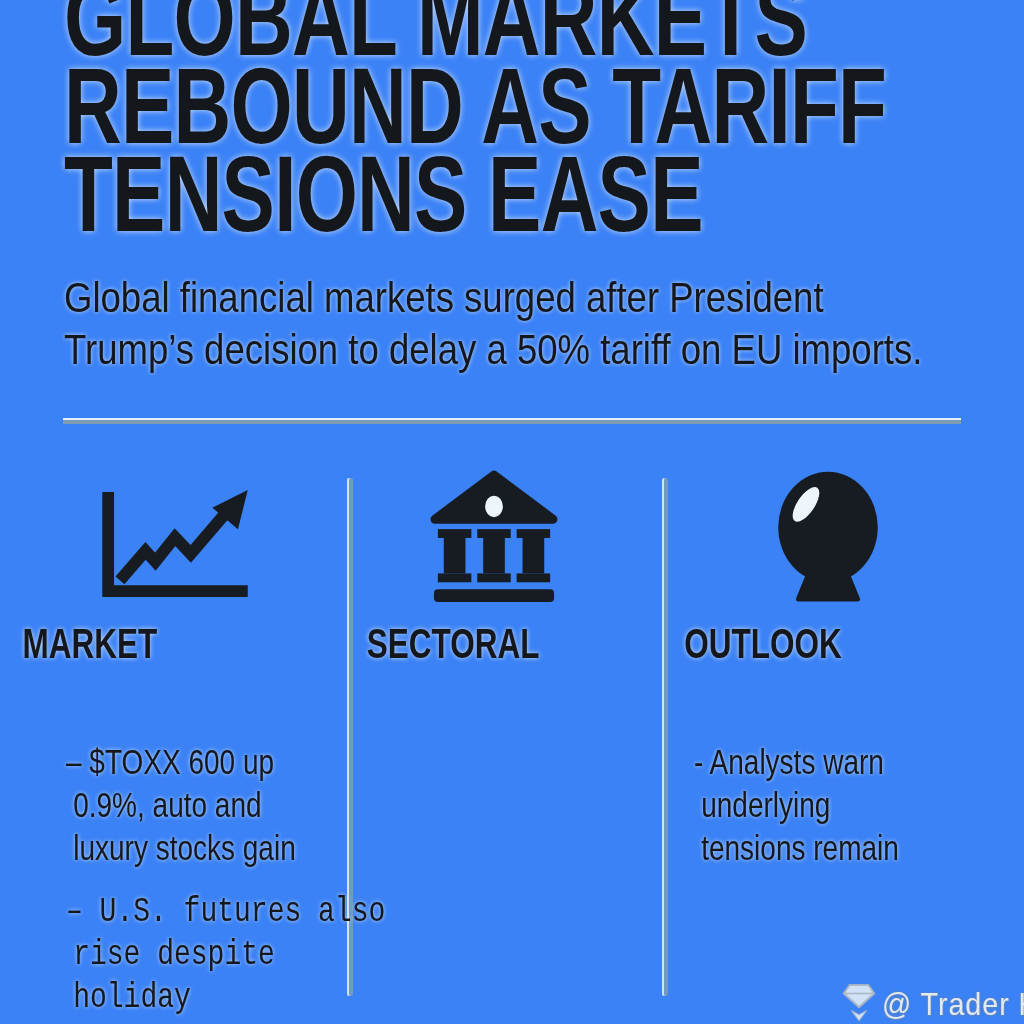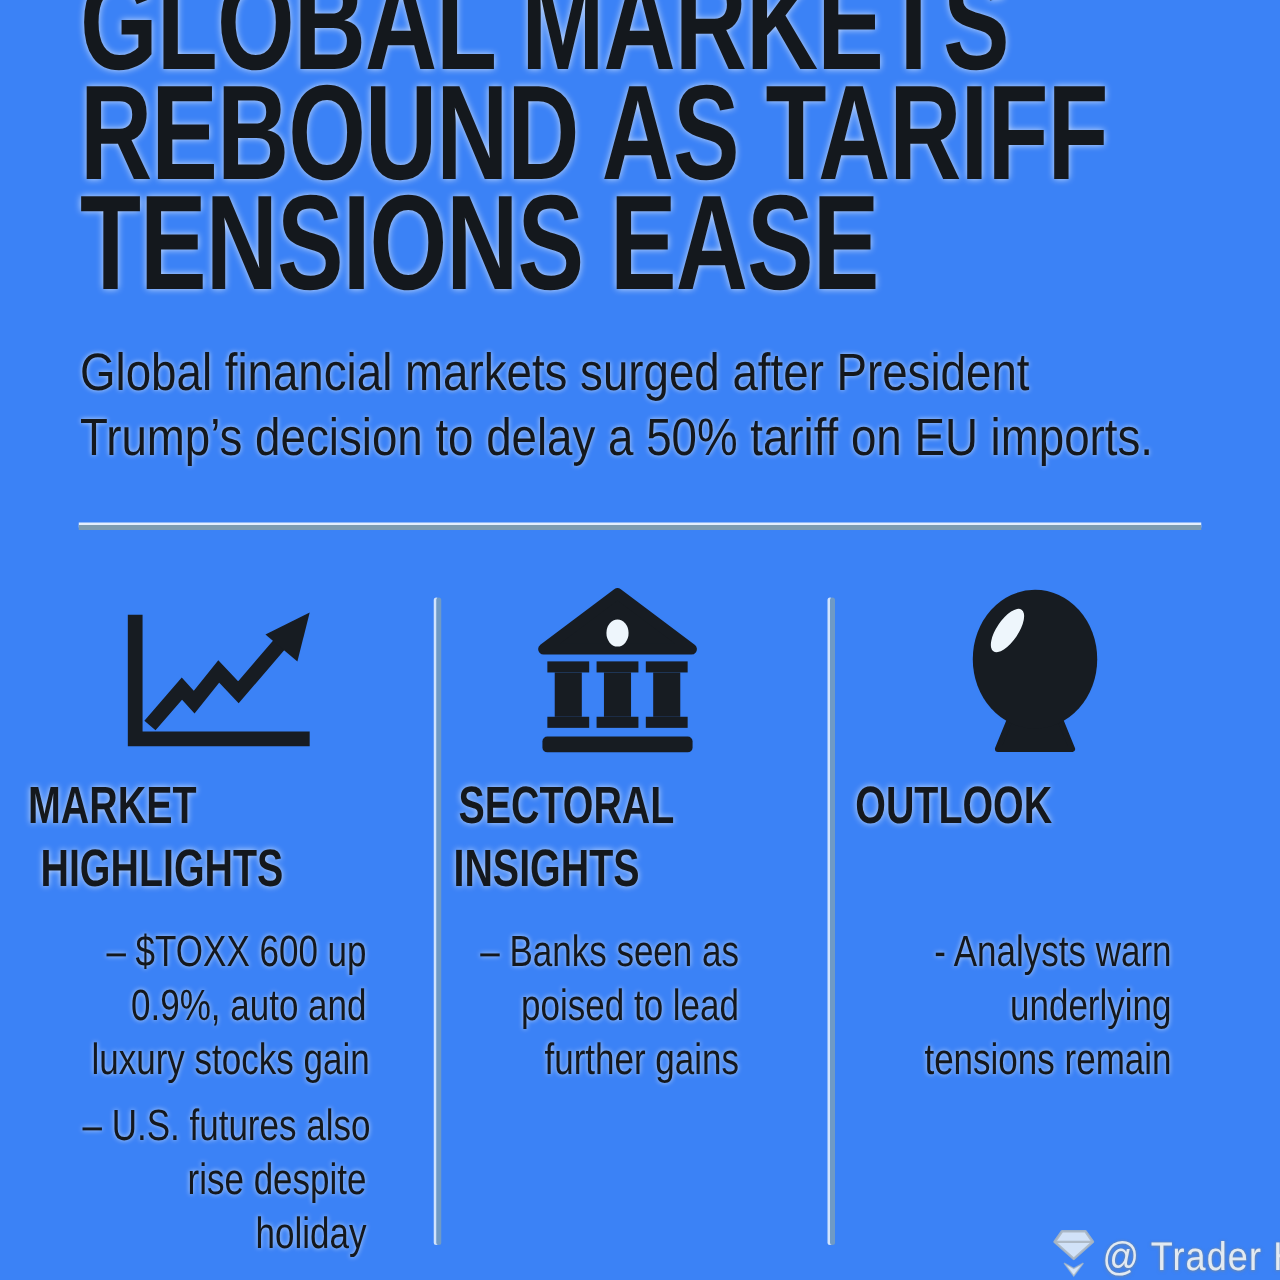--- a/index.html
+++ b/index.html
@@ -28,29 +28,29 @@
   
   .col{position:absolute;top:460px;}
   .col-1{left:0;width:350px;}
   .col-2{left:338px;width:312px;}
   .col-3{left:658px;width:340px;}
   .icon-wrap{height:142px;display:flex;justify-content:center;align-items:flex-end;}
   .col-title{margin:16px 0 0;height:102px;text-align:left;font-size:42px;font-weight:700;}
   .ct-line{display:block;height:51px;line-height:51px;white-space:nowrap;
     text-shadow:0 0 6px rgba(255,255,255,.75);}
   .ct-line>span{display:inline-block;transform:scaleX(.75);transform-origin:50% 50%;}
-  .bullets{margin-top:20px;text-align:right;}
+  .bullets{margin-top:20px;}
   .col-1 .bullets{padding-left:66px;}
   .col-2 .bullets{padding-left:18px;}
   .col-3 .bullets{padding-left:36px;}
   .bl{height:43px;line-height:43px;font-size:35px;white-space:nowrap;
     transform:scaleX(.8);transform-origin:0 50%;
     text-shadow:0 0 5px rgba(255,255,255,.7);}
   .cont{padding-left:9px;}
-  .group + .group{margin-top:10px;}
+  .group + .group{margin-top:22px;font-family:Liberation Mono, monospace;}
   .tight{transform:scaleX(.7);}
   
   .pictogram{display:block;}
   
   .watermark{position:absolute;left:842px;top:980px;display:flex;align-items:center;gap:6px;z-index:5;}
   .wm-text{font-size:32px;line-height:36px;white-space:nowrap;color:rgba(235,242,248,.92);
     transform:scaleX(.9);transform-origin:0 50%;letter-spacing:1px;
     text-shadow:0 0 2px rgba(130,142,152,.9),0 1px 3px rgba(120,132,142,.55);}
 </style>
 </head>
@@ -76,21 +76,20 @@
   <section class="col col-1">
     <div class="icon-wrap">
       <svg class="pictogram" width="158" height="116" viewBox="0 0 160 118" aria-hidden="true">
         <path d="M12 6 V107 H154" fill="none" stroke="#171c22" stroke-width="12"></path>
         <path d="M24 96 L50 66 L60 77 L80 52 L96 69 L132 27" fill="none" stroke="#171c22" stroke-width="12" stroke-linejoin="miter"></path>
         <polygon points="118,22 154,4 144,44" fill="#171c22"></polygon>
       </svg>
     </div>
     <h2 class="col-title">
       <span class="ct-line"><span>MARKET</span></span>
-      <span class="ct-line"><span>HIGHLIGHTS</span></span>
     </h2>
     <div class="bullets">
       <div class="group">
         <div class="bl">– $TOXX 600 up</div>
         <div class="bl cont">0.9%, auto and</div>
         <div class="bl cont">luxury stocks gain</div>
       </div>
       <div class="group">
         <div class="bl">– U.S. futures also</div>
         <div class="bl cont">rise despite</div>
@@ -111,28 +110,22 @@
         <rect x="54" y="69" width="22" height="36" fill="#171c22"></rect>
         <rect x="48" y="105" width="34" height="9" fill="#171c22"></rect>
         <rect x="88" y="60" width="34" height="9" fill="#171c22"></rect>
         <rect x="94" y="69" width="22" height="36" fill="#171c22"></rect>
         <rect x="88" y="105" width="34" height="9" fill="#171c22"></rect>
         <rect x="4" y="121" width="122" height="13" rx="4" fill="#171c22"></rect>
       </svg>
     </div>
     <h2 class="col-title">
       <span class="ct-line"><span>SECTORAL</span></span>
-      <span class="ct-line"><span>INSIGHTS</span></span>
     </h2>
     <div class="bullets">
-      <div class="group">
-        <div class="bl">– Banks seen as</div>
-        <div class="bl cont">poised to lead</div>
-        <div class="bl cont">further gains</div>
-      </div>
     </div>
   </section>
 
   <section class="col col-3">
     <div class="icon-wrap">
       <svg class="pictogram" width="116" height="134" viewBox="0 0 120 140" aria-hidden="true">
         <path d="M40 110 L80 110 L91 137 L29 137 Z" fill="#171c22" stroke="#171c22" stroke-width="5" stroke-linejoin="round"></path>
         <ellipse cx="60" cy="62" rx="52" ry="58" fill="#171c22"></ellipse>
         <ellipse cx="37" cy="38" rx="9" ry="21" transform="rotate(34 37 38)" fill="#eef6fc"></ellipse>
       </svg>

